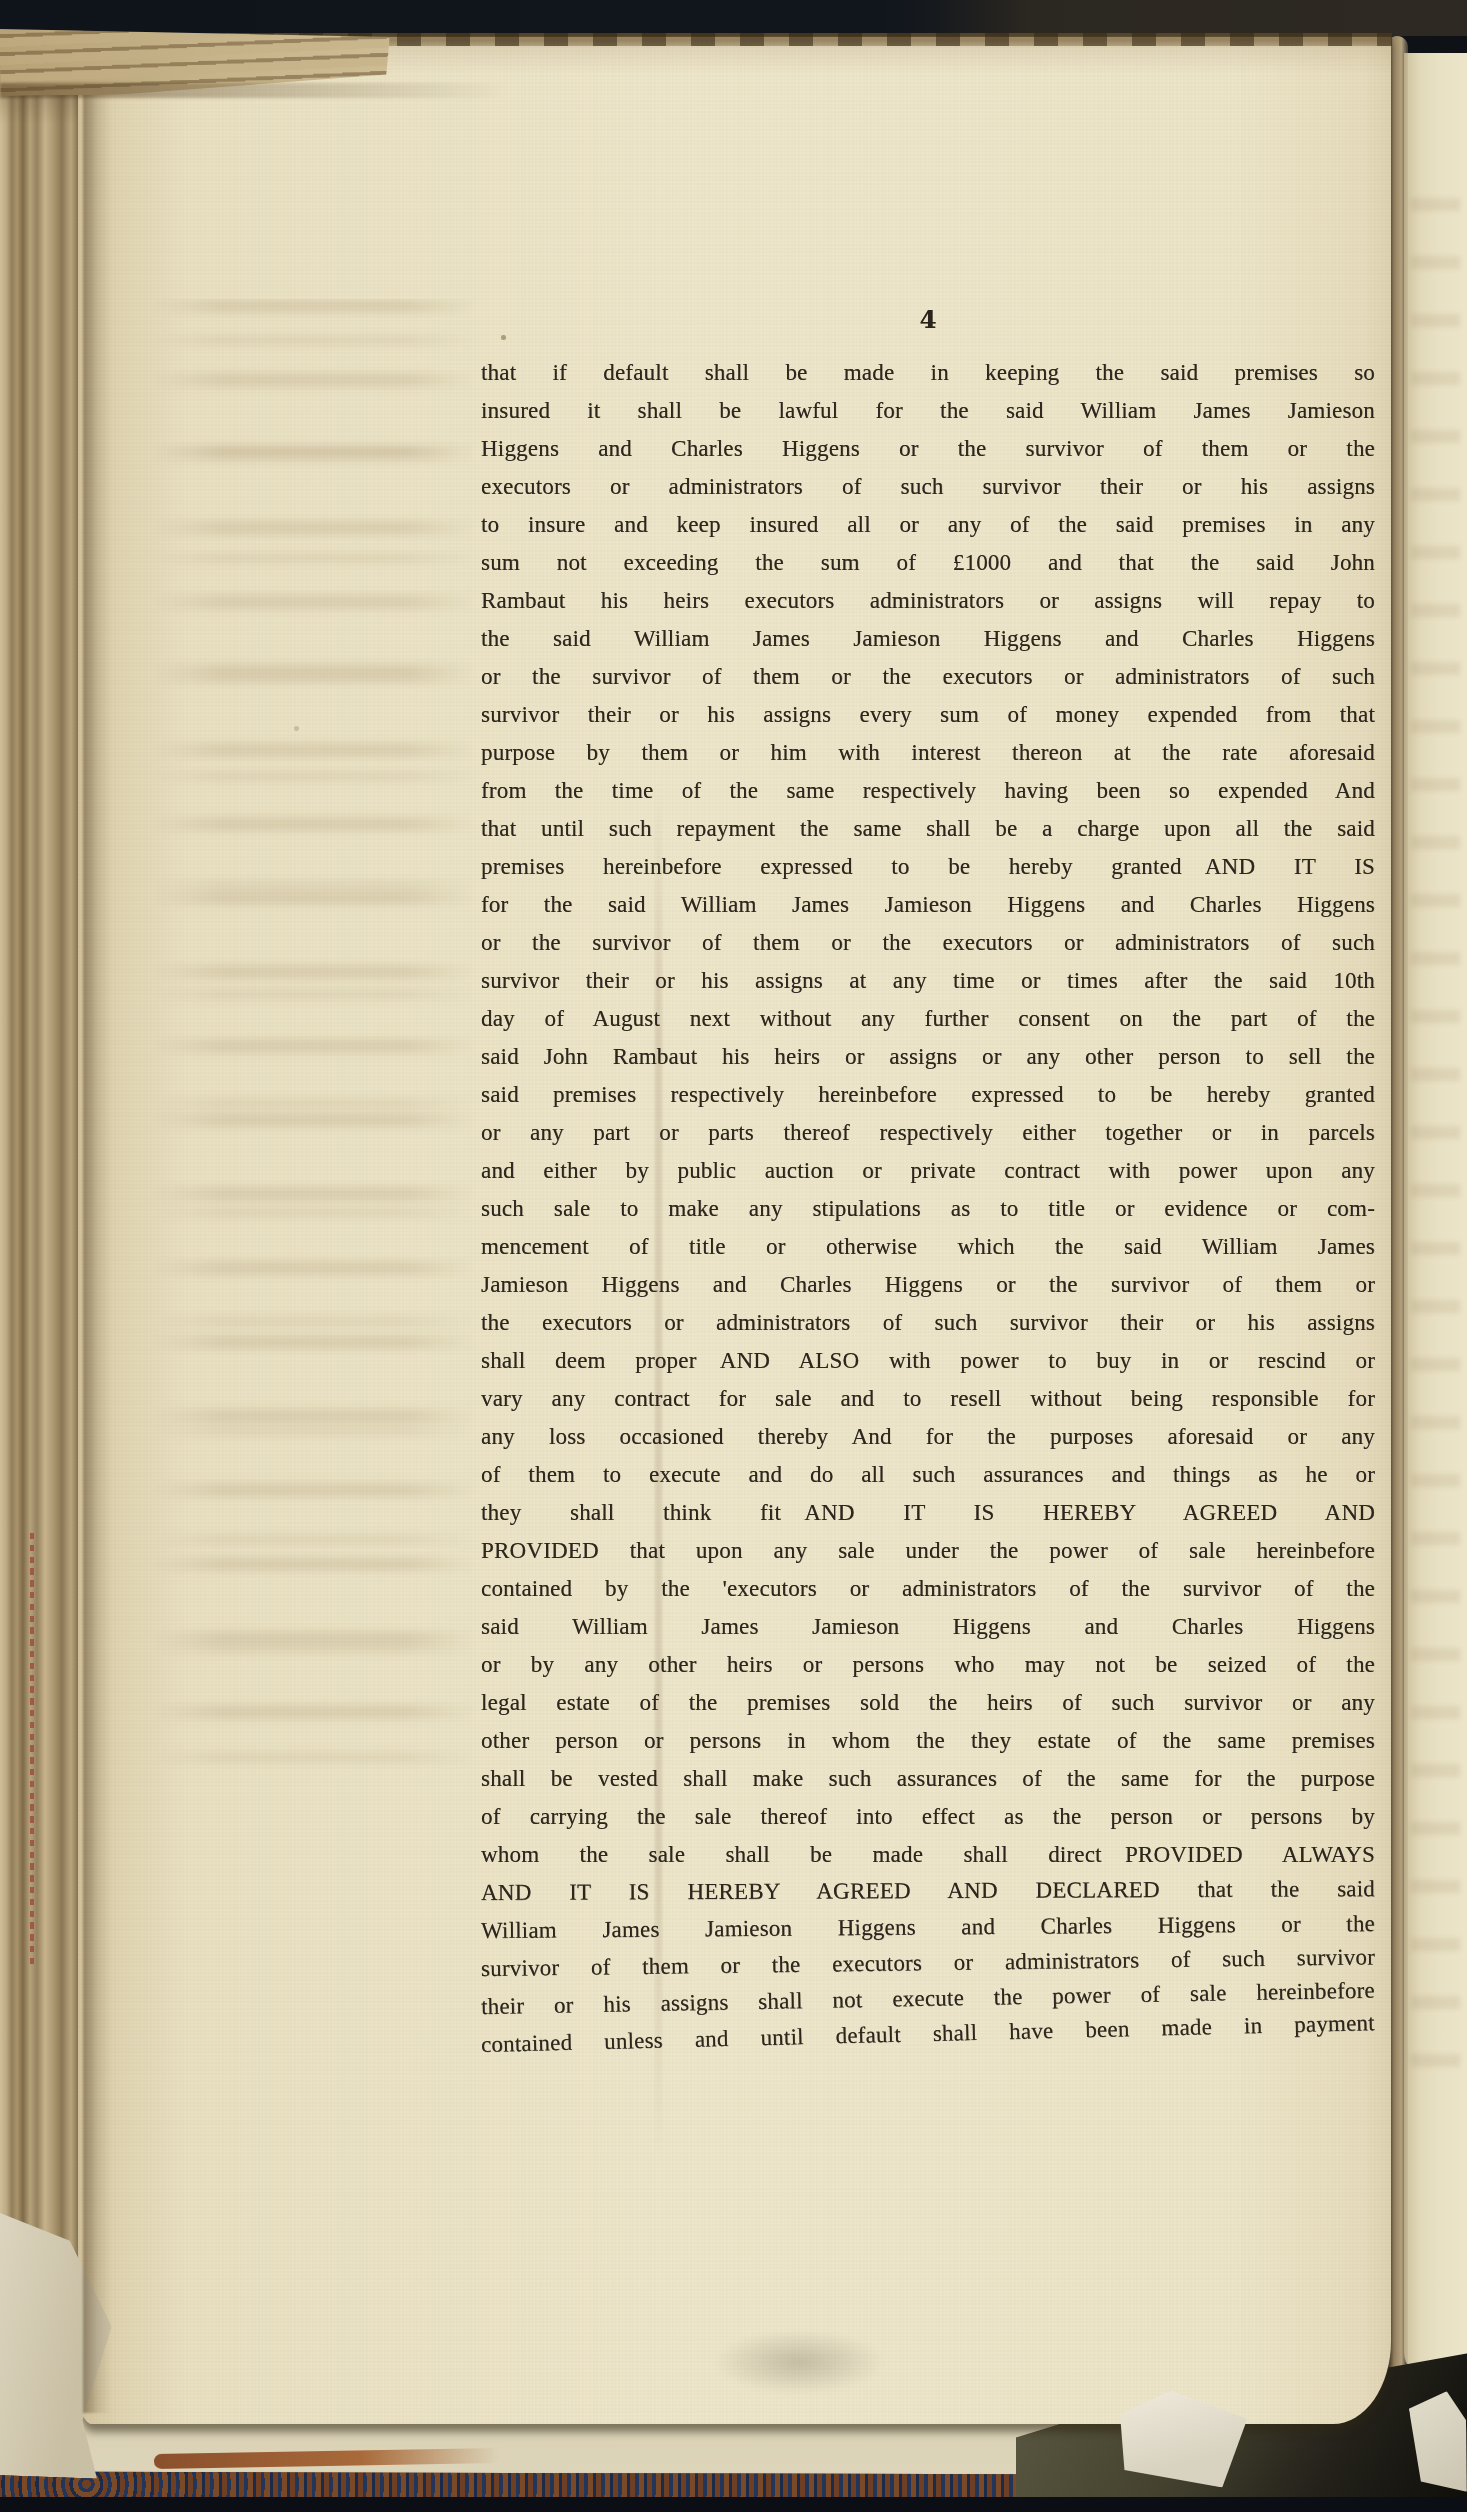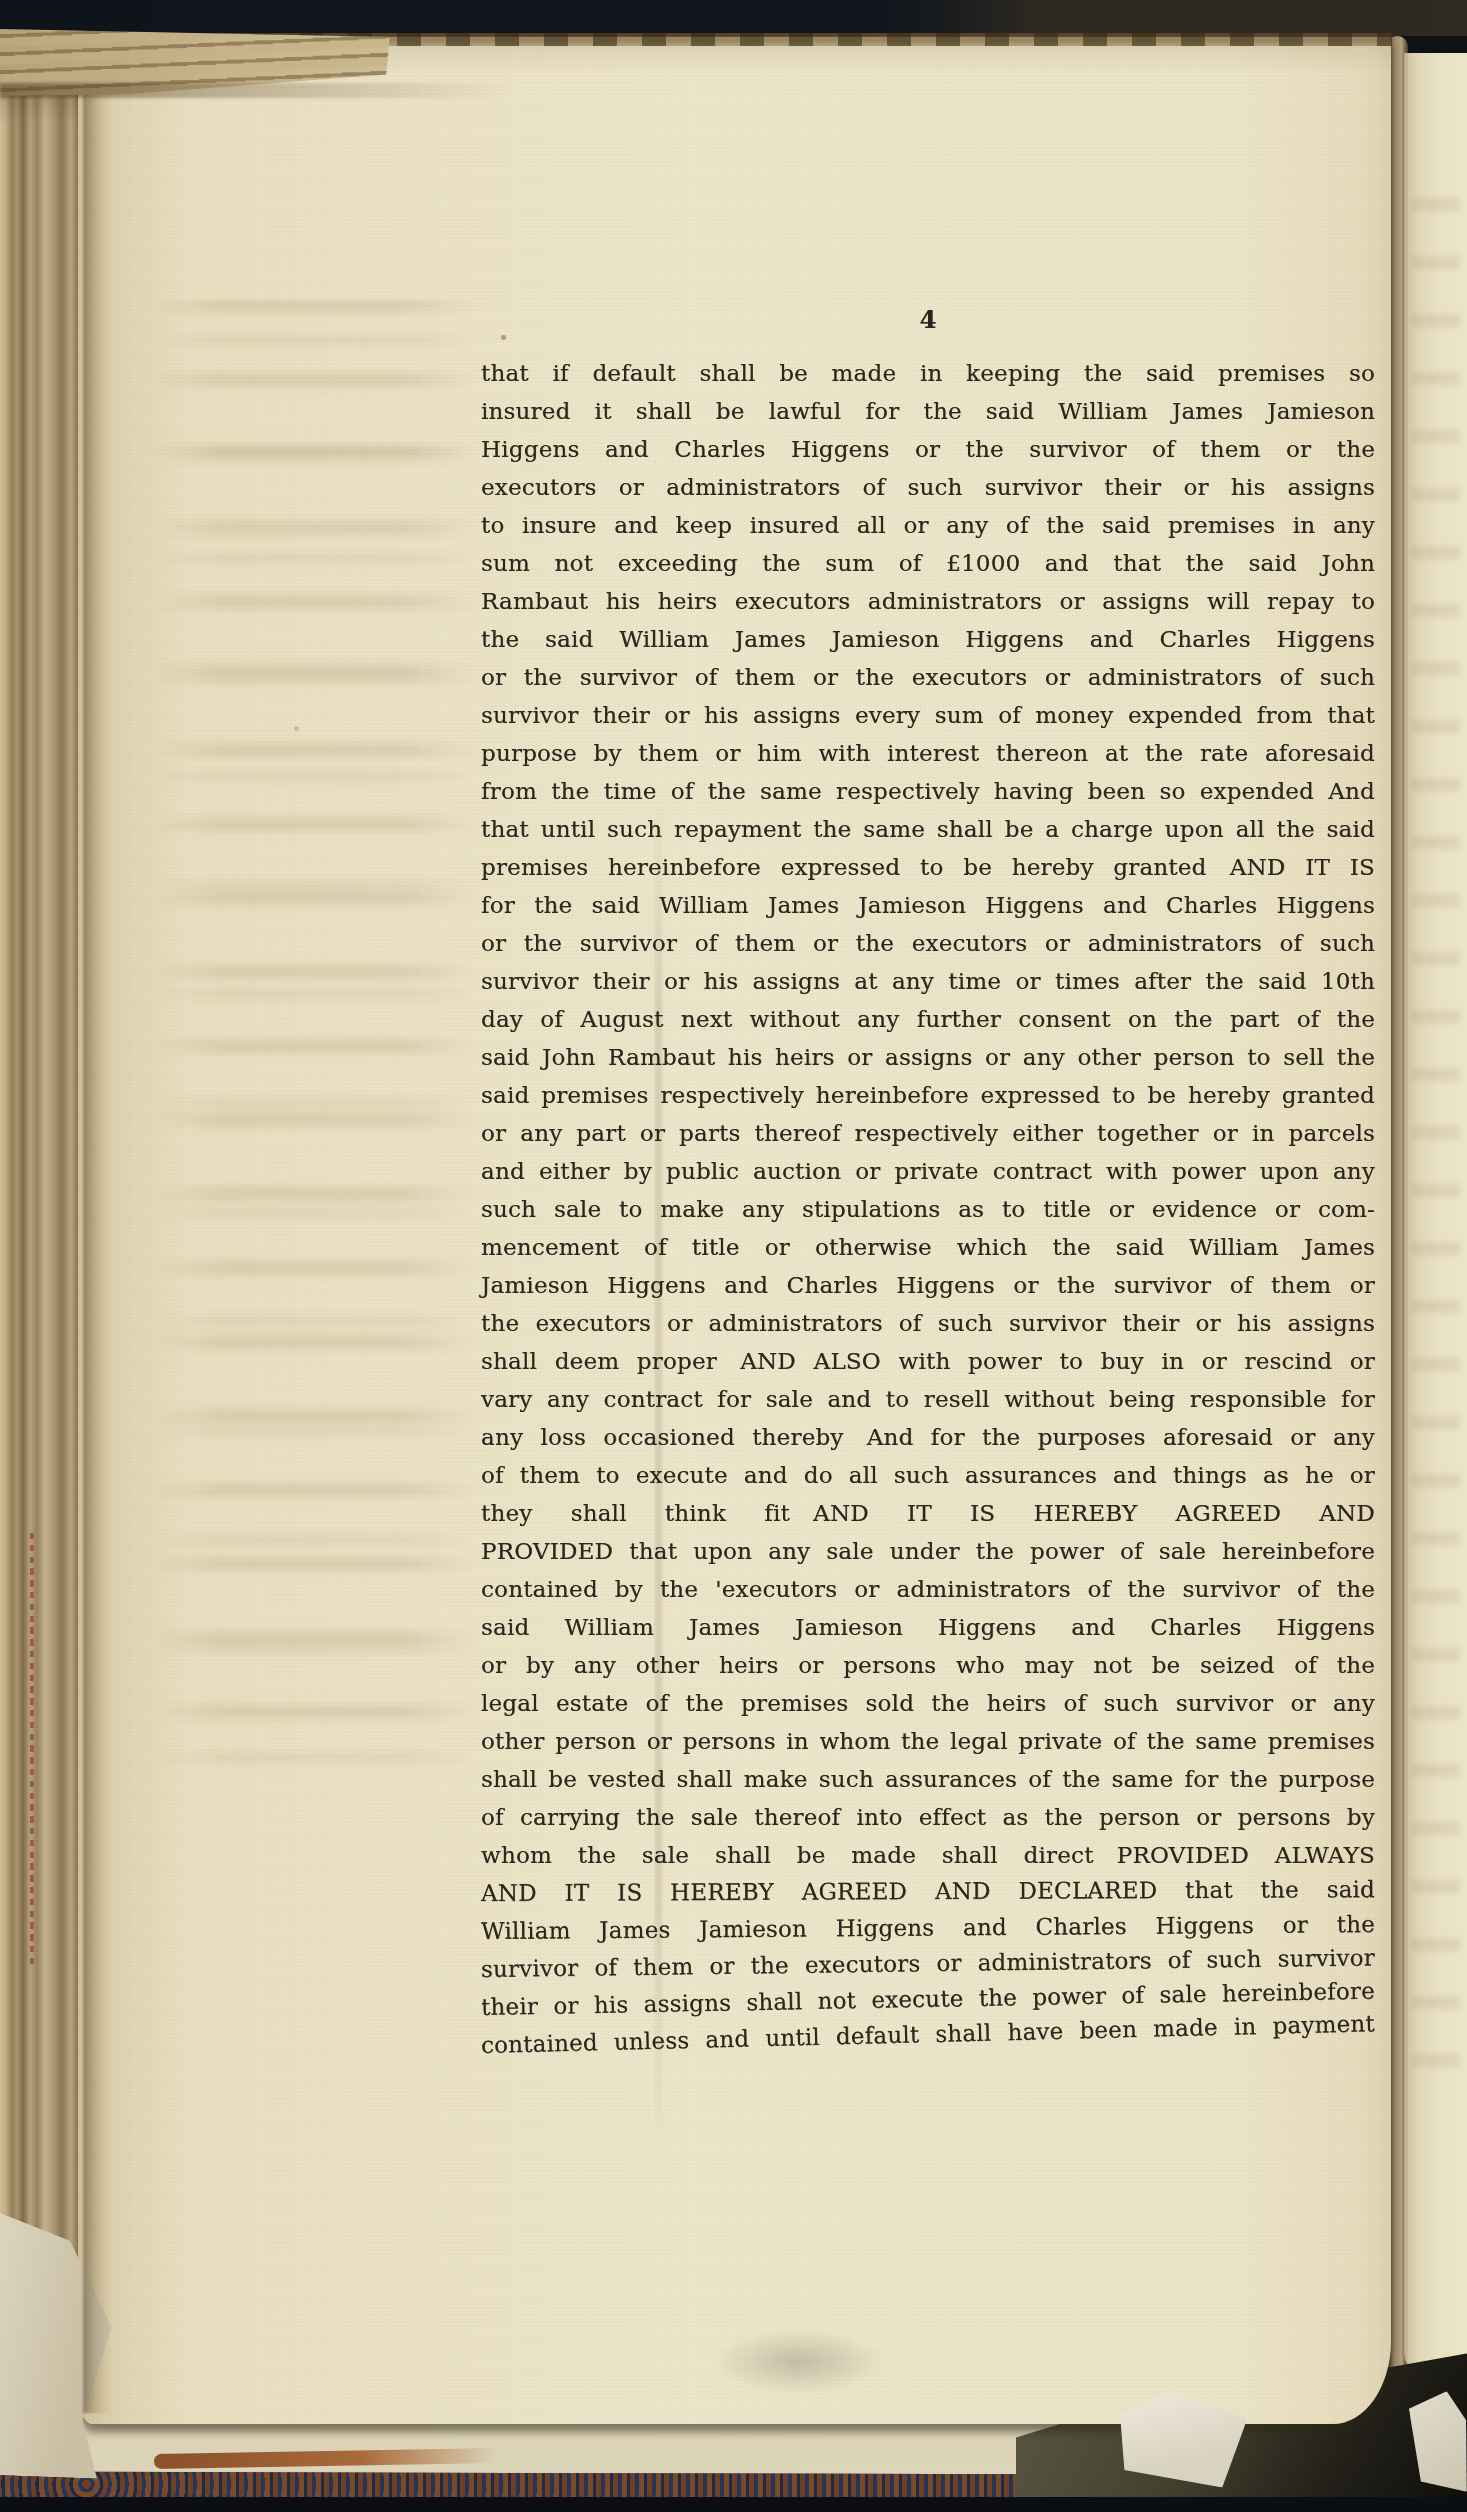--- a/index.html
+++ b/index.html
@@ -178,20 +178,21 @@
     position:absolute;left:403px;top:269px;width:894px;
     text-align:center;
     font-size:24.5px;font-weight:bold;color:#2b241c;
     text-shadow:0.4px 0.4px 0.5px rgba(43,36,28,.5);
   }
   .text-block{
     position:absolute;left:403px;top:318px;width:894px;
     color:#2d261d;
     font-size:23px;
     letter-spacing:0.2px;
+    font-family:Liberation Serif, serif;
   }
   .line{
     height:38px;line-height:38px;
     text-align:justify;text-align-last:justify;
     white-space:normal;overflow:visible;
     text-shadow:0.3px 0.3px 0.5px rgba(43,36,28,.55);
     transform-origin:0 50%;
   }
   .line:nth-child(41){transform:rotate(-.25deg);}
   .line:nth-child(42){transform:rotate(-.45deg);}
@@ -259,21 +260,21 @@
         <div class="line">shall deem proper AND ALSO with power to buy in or rescind or</div>
         <div class="line">vary any contract for sale and to resell without being responsible for</div>
         <div class="line">any loss occasioned thereby And for the purposes aforesaid or any</div>
         <div class="line">of them to execute and do all such assurances and things as he or</div>
         <div class="line">they shall think fit AND IT IS HEREBY AGREED AND</div>
         <div class="line">PROVIDED that upon any sale under the power of sale hereinbefore</div>
         <div class="line">contained by the 'executors or administrators of the survivor of the</div>
         <div class="line">said William James Jamieson Higgens and Charles Higgens</div>
         <div class="line">or by any other heirs or persons who may not be seized of the</div>
         <div class="line">legal estate of the premises sold the heirs of such survivor or any</div>
-        <div class="line">other person or persons in whom the legal private of the same premises</div>
+        <div class="line">other person or persons in whom the they estate of the same premises</div>
         <div class="line">shall be vested shall make such assurances of the same for the purpose</div>
         <div class="line">of carrying the sale thereof into effect as the person or persons by</div>
         <div class="line">whom the sale shall be made shall direct PROVIDED ALWAYS</div>
         <div class="line">AND IT IS HEREBY AGREED AND DECLARED that the said</div>
         <div class="line">William James Jamieson Higgens and Charles Higgens or the</div>
         <div class="line">survivor of them or the executors or administrators of such survivor</div>
         <div class="line">their or his assigns shall not execute the power of sale hereinbefore</div>
         <div class="line">contained unless and until default shall have been made in payment</div>
       </div>
   </div>

